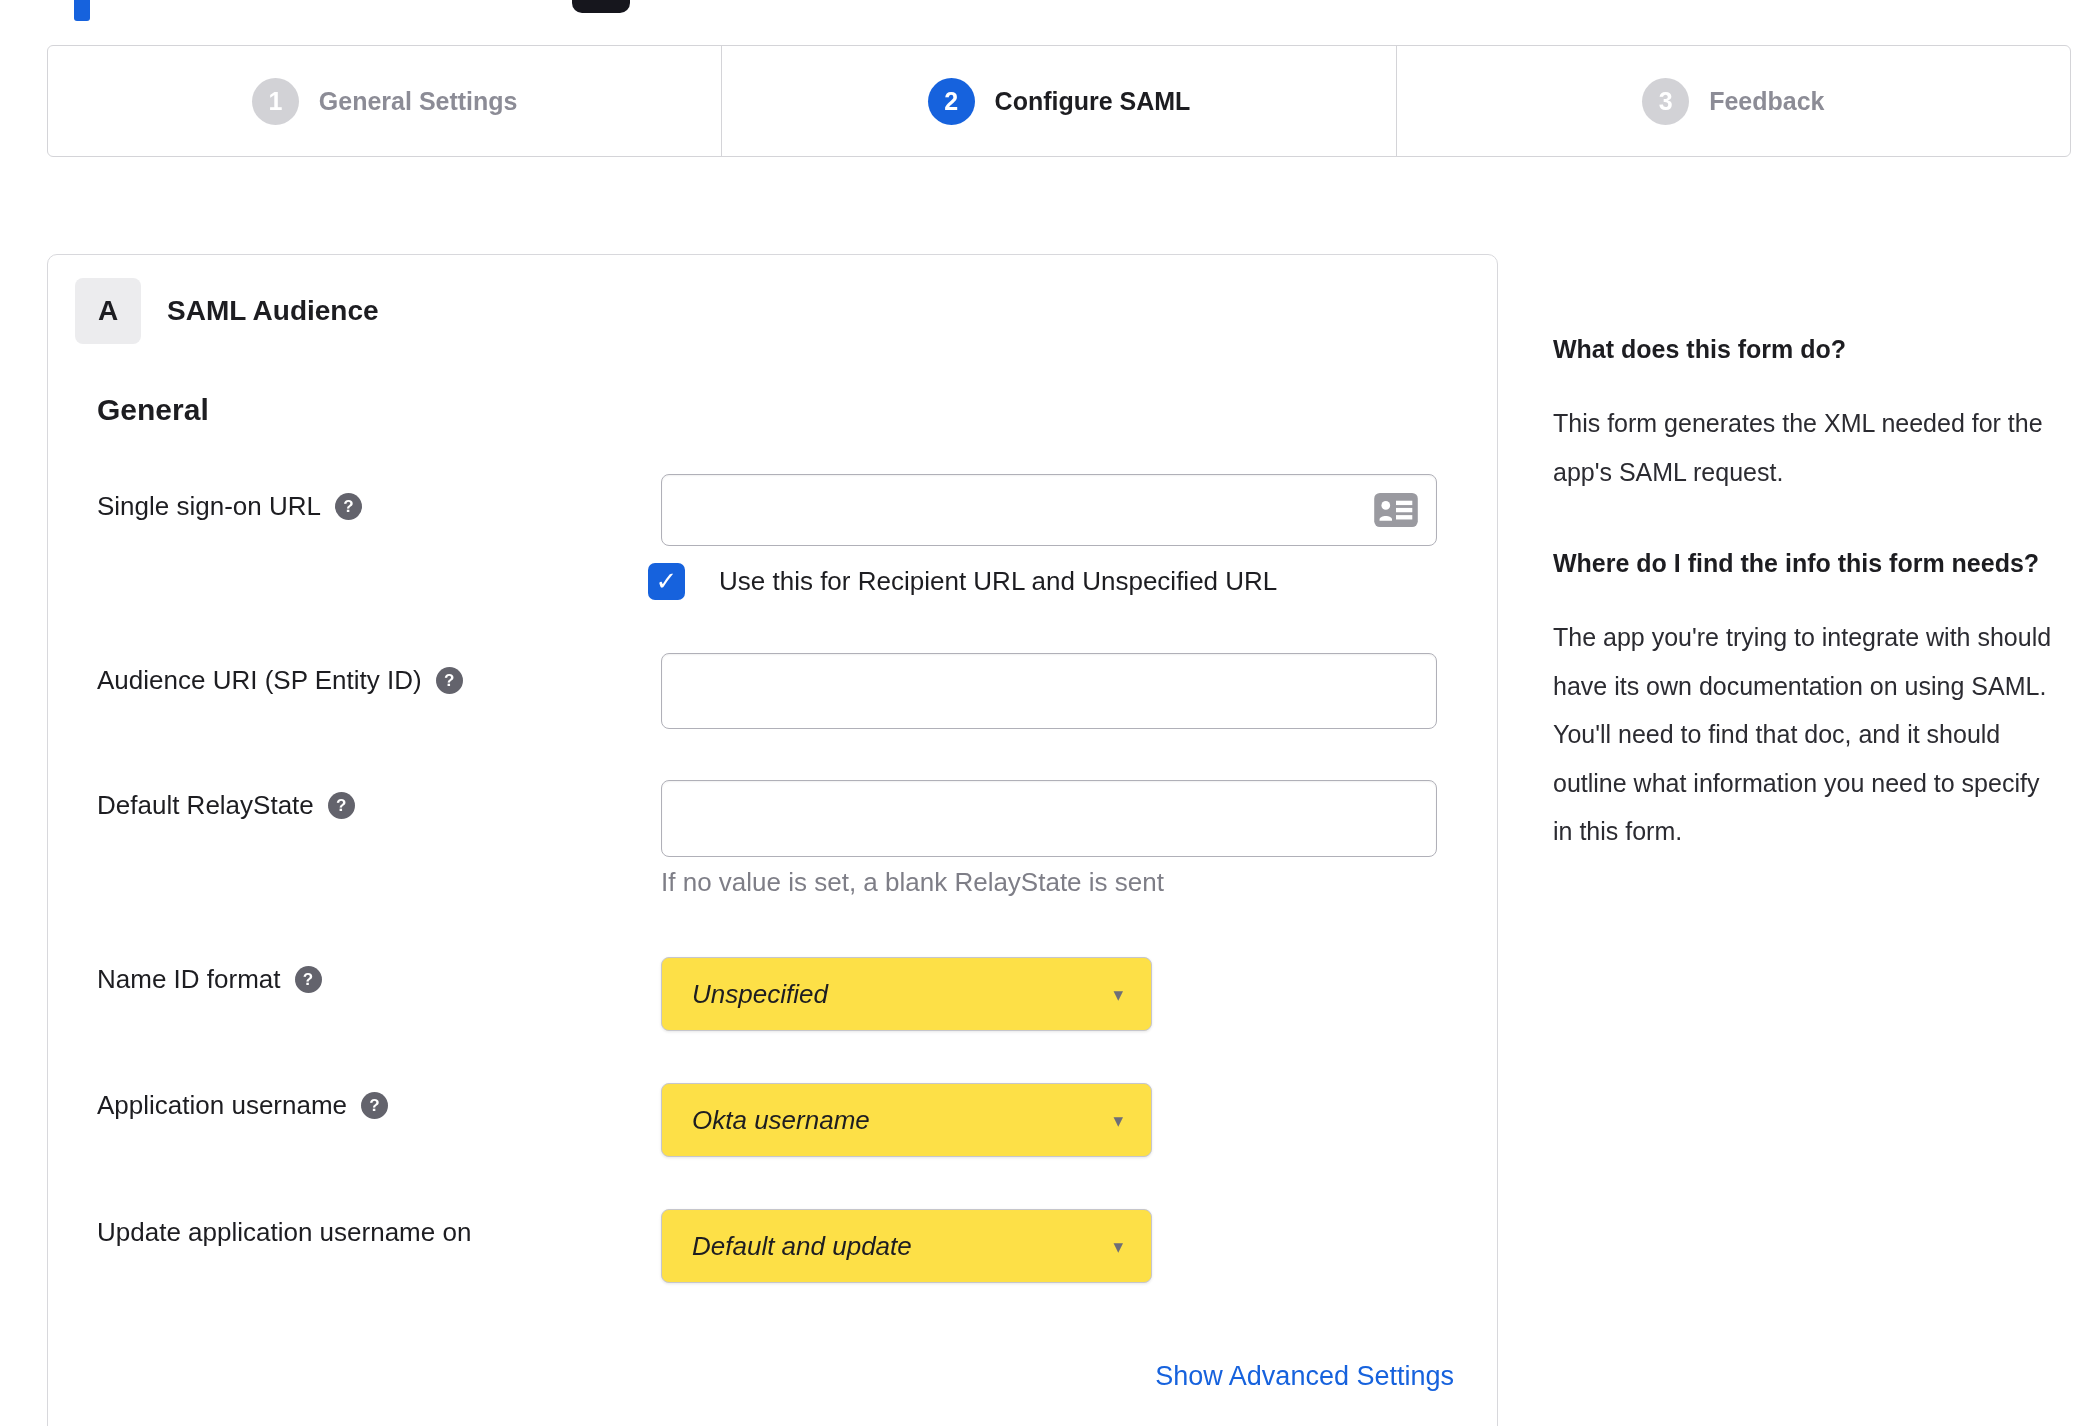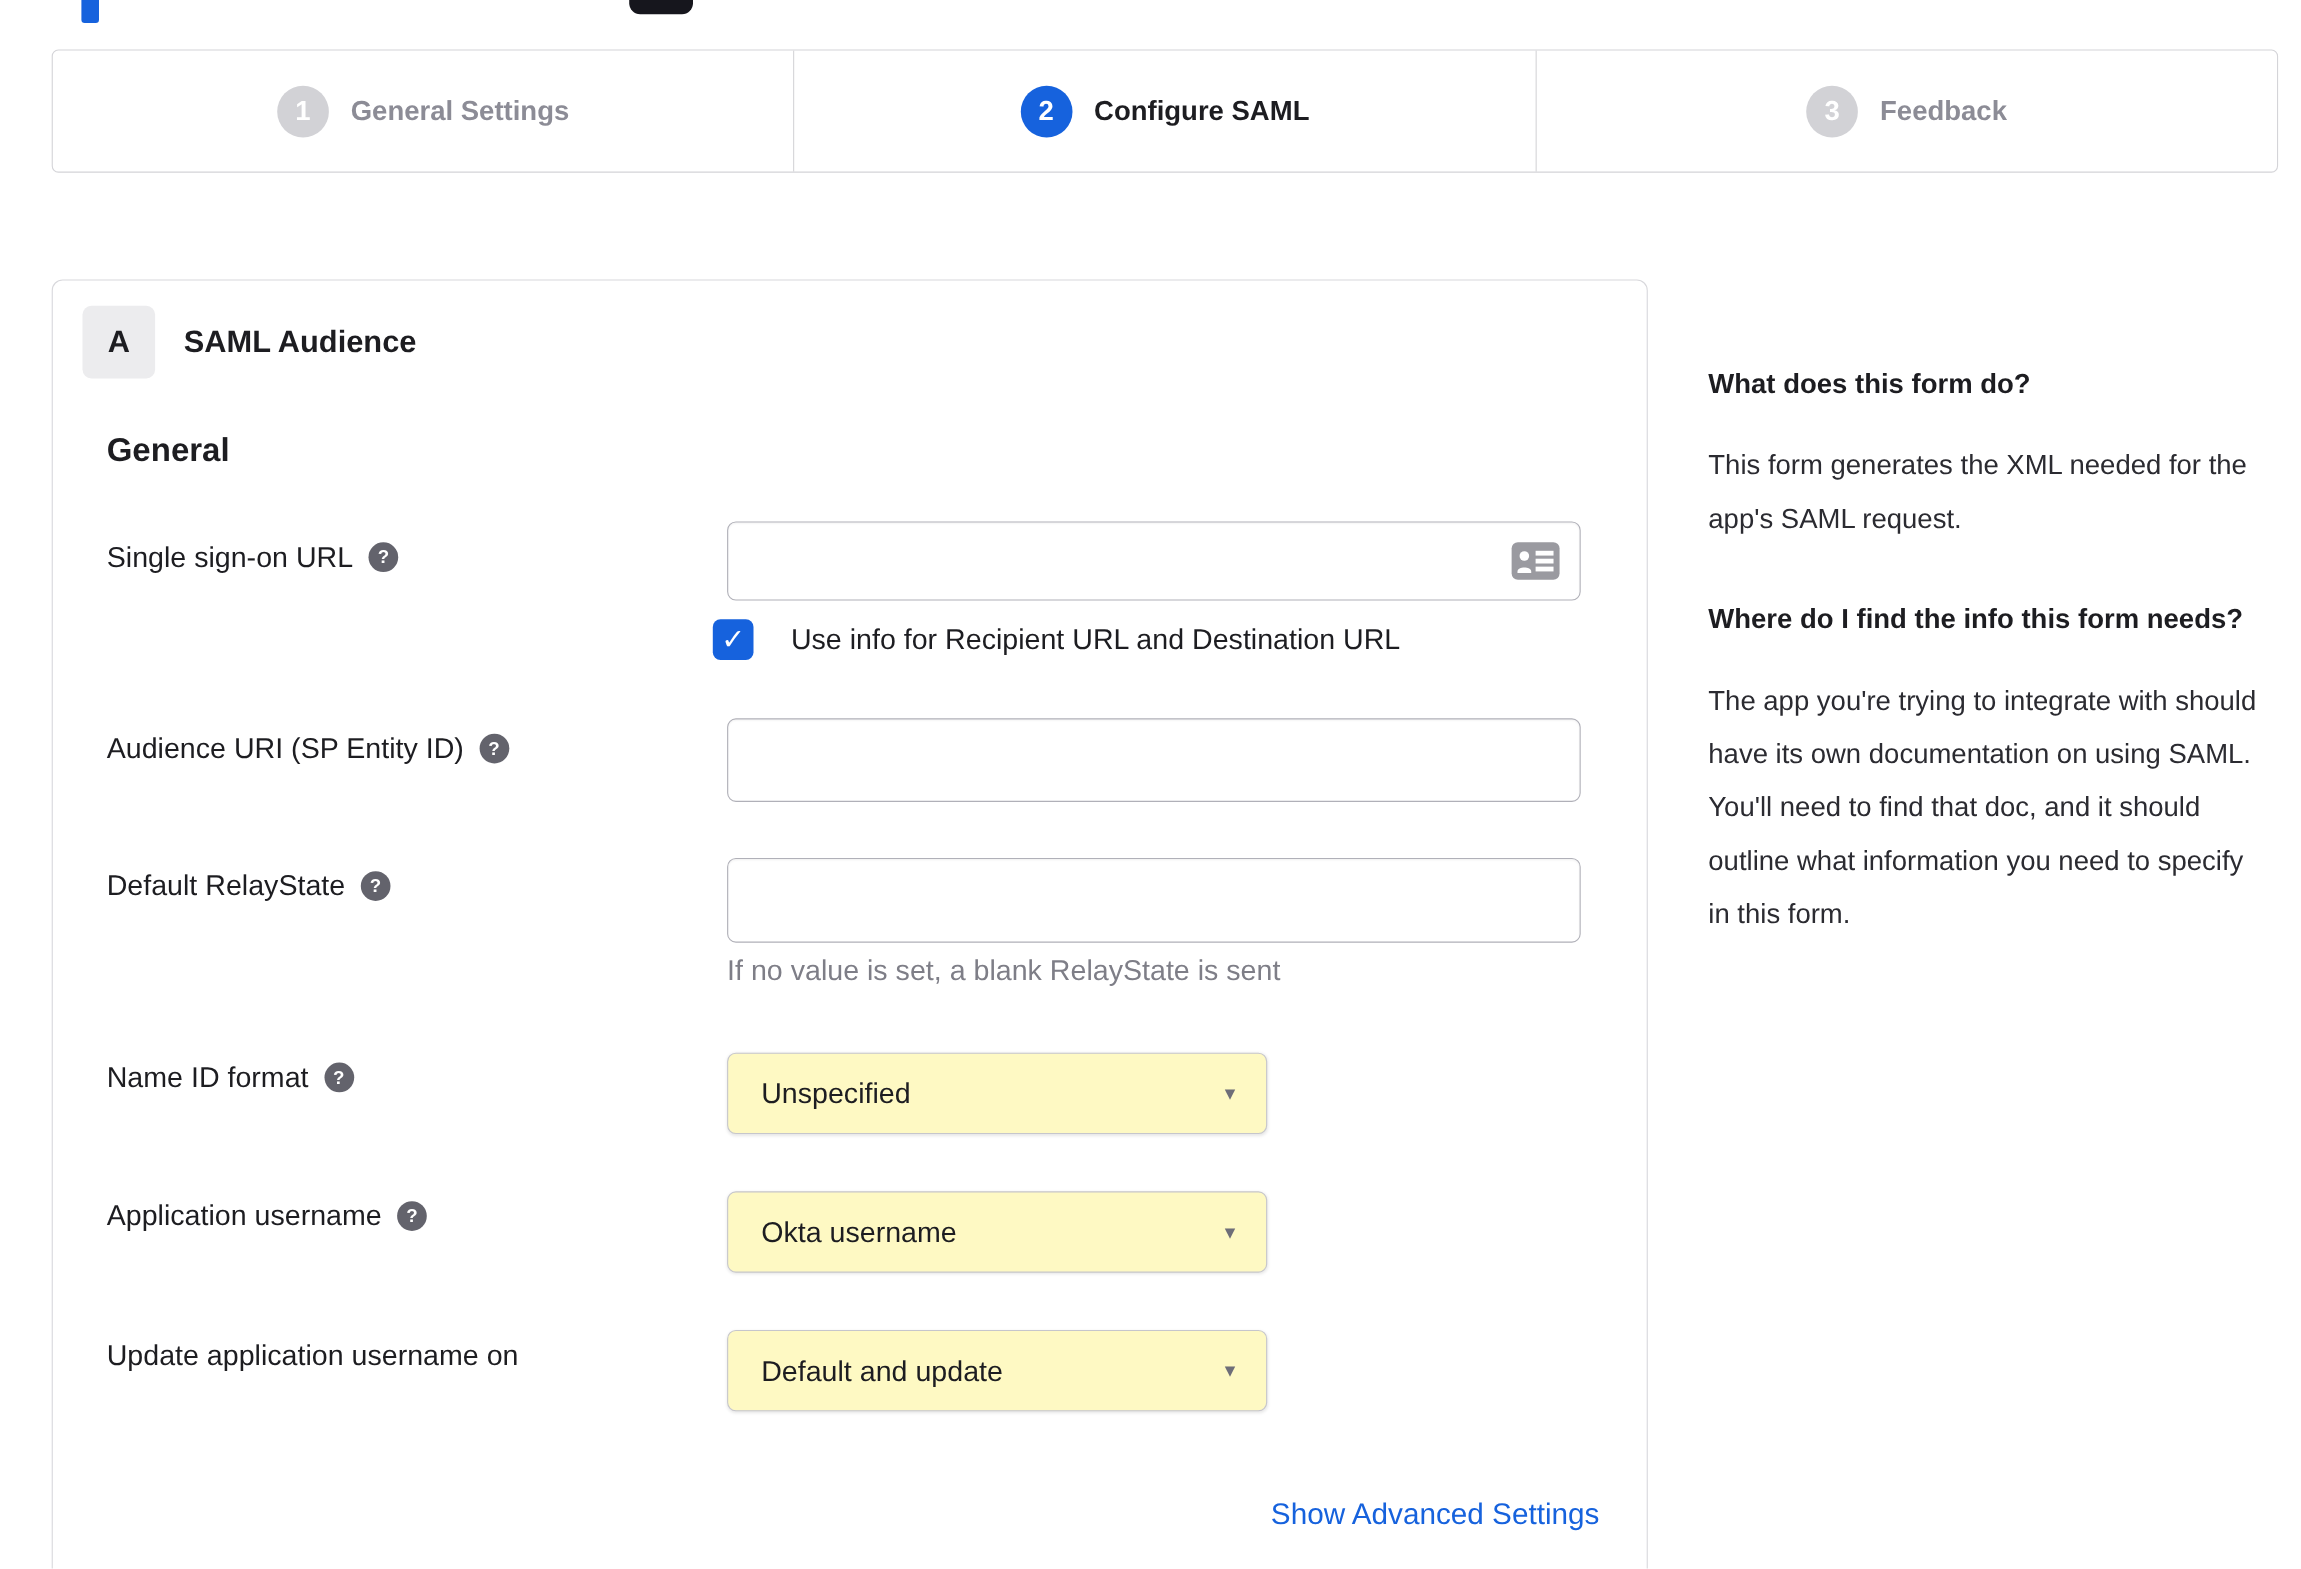--- a/index.html
+++ b/index.html
@@ -73,24 +73,25 @@
     width:37px;height:37px;border-radius:7px;background:var(--accent);
     display:flex;align-items:center;justify-content:center;
     color:#fff;font-size:26px;font-weight:bold;flex:0 0 auto;
   }
   .checkbox-label{font-size:26px;}
 
   .hint-text{position:absolute;left:613px;font-size:26px;color:var(--hint);}
 
   .dropdown{
     position:absolute;left:613px;width:491px;height:74px;
-    border:1px solid #c6c6cc;border-radius:8px;background:#fef9c3;
+    border:1px solid #c6c6cc;border-radius:8px;background:#fde047;
     display:flex;align-items:center;justify-content:space-between;
     padding:0 28px 0 30px;font-size:26px;cursor:pointer;
     box-shadow:0 1px 3px rgba(0,0,0,0.10);
+    font-style:italic;
   }
   .caret{color:#6e6e78;font-size:19px;line-height:1;}
 
   .advanced-link{
     position:absolute;right:43px;top:1106px;
     color:var(--accent);font-size:27px;font-weight:500;text-decoration:none;cursor:pointer;
   }
 
   
   .sidebar{position:absolute;left:1553px;top:326px;width:505px;}
@@ -135,21 +136,21 @@
         <circle cx="6.6" cy="7.1" r="2.3" fill="#fff"></circle>
         <path d="M3.3 14.6c0-2.6 6.6-2.6 6.6 0v0.6H3.3z" fill="#fff"></path>
         <rect x="12" y="4.6" width="8.6" height="2.3" fill="#fff"></rect>
         <rect x="12" y="8.4" width="8.6" height="2.3" fill="#fff"></rect>
         <rect x="12" y="12.2" width="8.6" height="2.3" fill="#fff"></rect>
       </svg>
     </span>
   </div>
   <div class="checkbox-row" style="top:308px;">
     <span class="checkbox">✓</span>
-    <span class="checkbox-label">Use info for Recipient URL and Destination URL</span>
+    <span class="checkbox-label">Use this for Recipient URL and Unspecified URL</span>
   </div>
 
   <div class="field-label" style="top:410px;">
     <span>Audience URI (SP Entity ID)</span>
     <span class="help-icon">?</span>
   </div>
   <input class="text-input" style="top: 398px; height: 76px;" type="text" value="">
 
   <div class="field-label" style="top:535px;">
     <span>Default RelayState</span>

